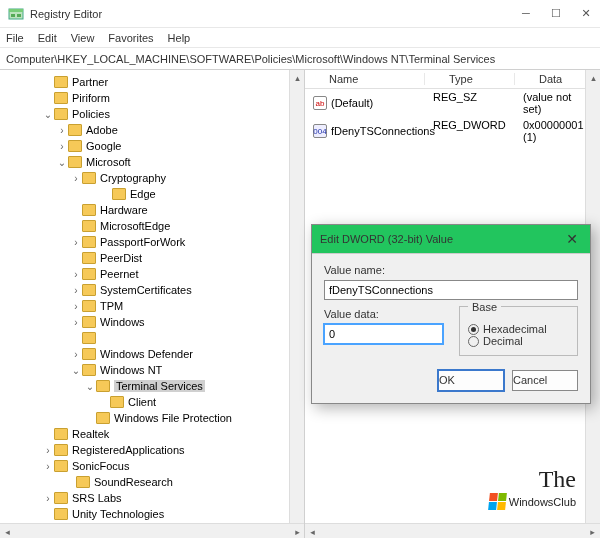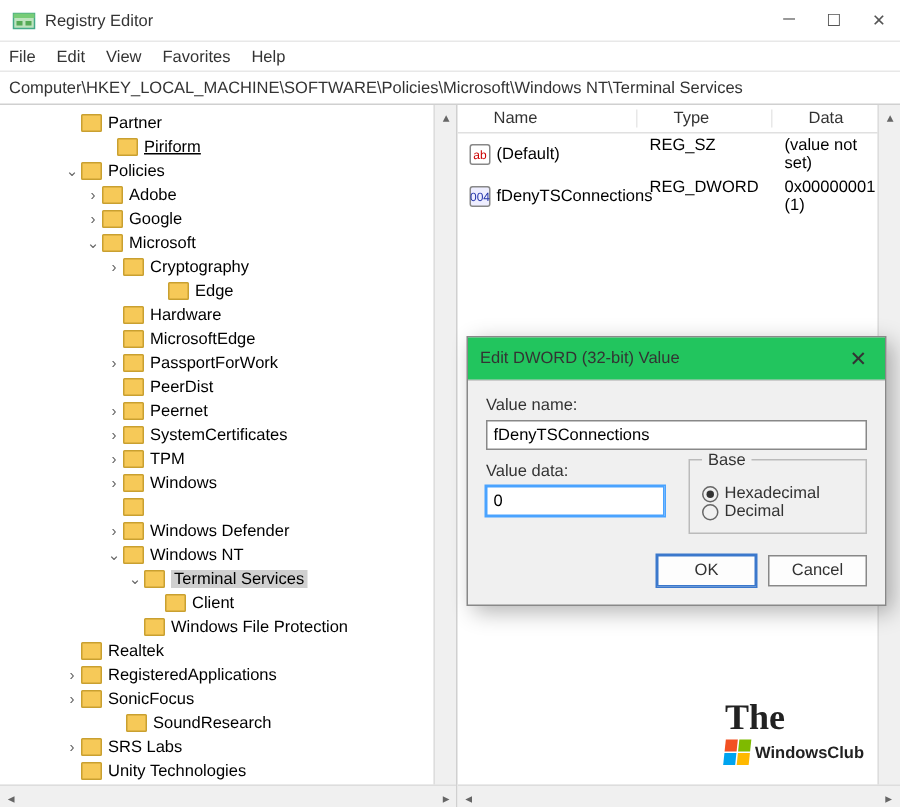--- a/index.html
+++ b/index.html
@@ -45,23 +45,23 @@
 .dlg-input { width:100%; height:20px; border:1px solid #888; background:#fff; padding:2px 4px; margin-bottom:8px;}
 .dlg-input.focus { border:1px solid #4aa3ff; outline:1px solid #4aa3ff;}
 .dlg-row { display:flex; gap:16px;justify-content:space-between;}
 .dlg-col { flex:1;}
 .fieldset { border:1px solid #bbb; padding:4px 8px 8px 8px; margin-top:-2px;}
 .fieldset .legend { position:relative; top:-10px; background:#f0f0f0; padding:0 4px; display:inline-block;}
 .radio-row { display:flex; align-items:center; gap:4px; font-size:11px;}
 .radio { width:11px; height:11px; border:1px solid #666; border-radius:50%; display:flex; align-items:center; justify-content:center;}
 .radio.on::after { content:""; width:5px; height:5px; background:#333; border-radius:50%;}
 .dlg-buttons { display:flex; gap:8px; justify-content:flex-end; margin-top:14px;}
-.btn { min-width:66px; height:21px; border:1px solid #888; background:#fdfdfd; text-align:center; line-height:19px;}
+.btn { min-width:66px; height:21px; border:1px solid #888; background:#fdfdfd; text-align:left; line-height:19px;}
 .btn.primary { border:1px solid #3b78cc; outline:1px solid #3b78cc;}
-.watermark { position:absolute; right:24px; bottom:28px; color:#222;font-weight:bold;}
+.watermark { position:absolute; right:24px; bottom:28px; text-align:right; color:#222;}
 .watermark .t1 { font-family: Georgia, serif; font-size:24px;}
 .watermark .t2 { font-family: Georgia, serif; font-size:24px; display:flex; align-items:center; justify-content:flex-end; gap:3px;}
 .winflag { display:inline-grid; grid-template-columns:8px 8px; grid-template-rows:8px 8px; gap:1px; transform:skewX(-6deg);}
 .winflag span:nth-child(1){background:#f25022;}
 .winflag span:nth-child(2){background:#7fba00;}
 .winflag span:nth-child(3){background:#00a4ef;}
 .winflag span:nth-child(4){background:#ffb900;}
 .regicon svg { width:16px; height:16px;}
 </style>
 </head>
@@ -96,21 +96,21 @@
   <span>Computer\HKEY_LOCAL_MACHINE\SOFTWARE\Policies\Microsoft\Windows NT\Terminal Services</span>
 </div>
 
 <div class="content">
   <div class="tree" id="tree">
       <div class="node" style="padding-left: 42px;">
         <span class="exp"></span>
         <span class="fld"></span>
         <span class="lbl">Partner</span>
       </div>
-      <div class="node" style="padding-left: 66px; text-decoration: underline;">
+      <div class="node" style="padding-left: 42px;">
         <span class="exp"></span>
         <span class="fld"></span>
         <span class="lbl">Piriform</span>
       </div>
       <div class="node" style="padding-left: 42px;">
         <span class="exp">⌄</span>
         <span class="fld"></span>
         <span class="lbl">Policies</span>
       </div>
       <div class="node" style="padding-left: 56px;">
@@ -215,21 +215,21 @@
       <div class="node" style="padding-left: 42px;">
         <span class="exp">›</span>
         <span class="fld"></span>
         <span class="lbl">RegisteredApplications</span>
       </div>
       <div class="node" style="padding-left: 42px;">
         <span class="exp">›</span>
         <span class="fld"></span>
         <span class="lbl">SonicFocus</span>
       </div>
-      <div class="node" style="padding-left: 50px; margin-left: 22px;">
+      <div class="node" style="padding-left: 64px;">
         <span class="exp"></span>
         <span class="fld"></span>
         <span class="lbl">SoundResearch</span>
       </div>
       <div class="node" style="padding-left: 42px;">
         <span class="exp">›</span>
         <span class="fld"></span>
         <span class="lbl">SRS Labs</span>
       </div>
       <div class="node" style="padding-left: 42px;">

